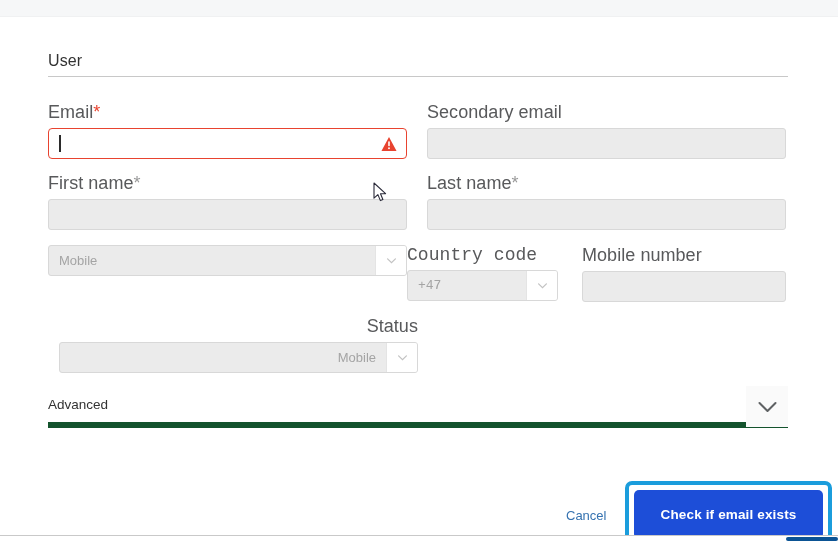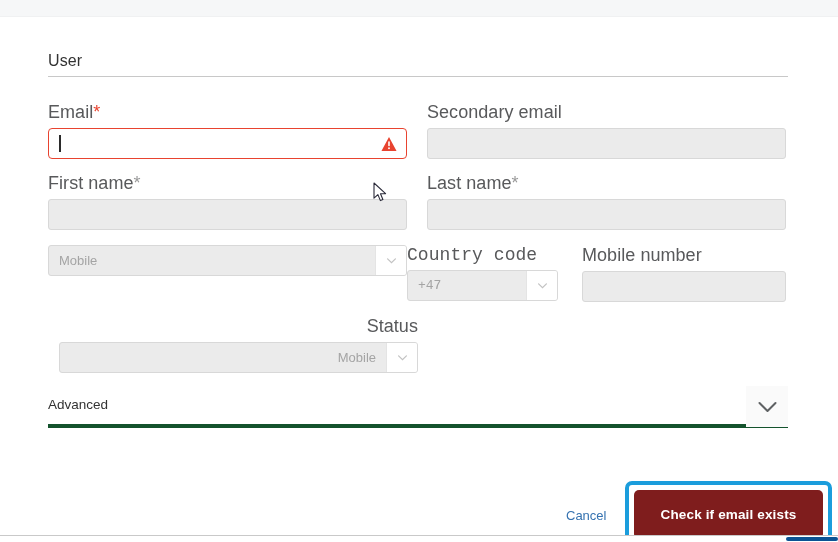--- a/index.html
+++ b/index.html
@@ -149,21 +149,21 @@
   }
   .sel-arrow svg { display: block; }
 
   
   .adv-row {
     position: absolute;
     left: 48px;
     top: 368px;
     width: 740px;
     height: 42px;
-    border-bottom: 4px solid #14532d;
+    border-bottom: 6px solid #14532d;
     box-sizing: border-box;
   }
   .adv-label {
     position: absolute;
     left: 0;
     top: 11px;
     font-size: 13.5px;
     color: #333333;
   }
   .adv-toggle {
@@ -199,21 +199,21 @@
     box-sizing: border-box;
     border: 4px solid #1b9ddc;
     border-radius: 7px;
     background: #ffffff;
     padding: 5px;
   }
   .primary-btn {
     width: 100%;
     height: 100%;
     box-sizing: border-box;
-    background: #7f1d1d;
+    background: #1d4ed8;
     color: #ffffff;
     border: none;
     border-radius: 5px;
     font-family: "Liberation Sans", sans-serif;
     font-size: 13.5px;
     font-weight: bold;
     cursor: pointer;
     letter-spacing: .15px;
   }
 

